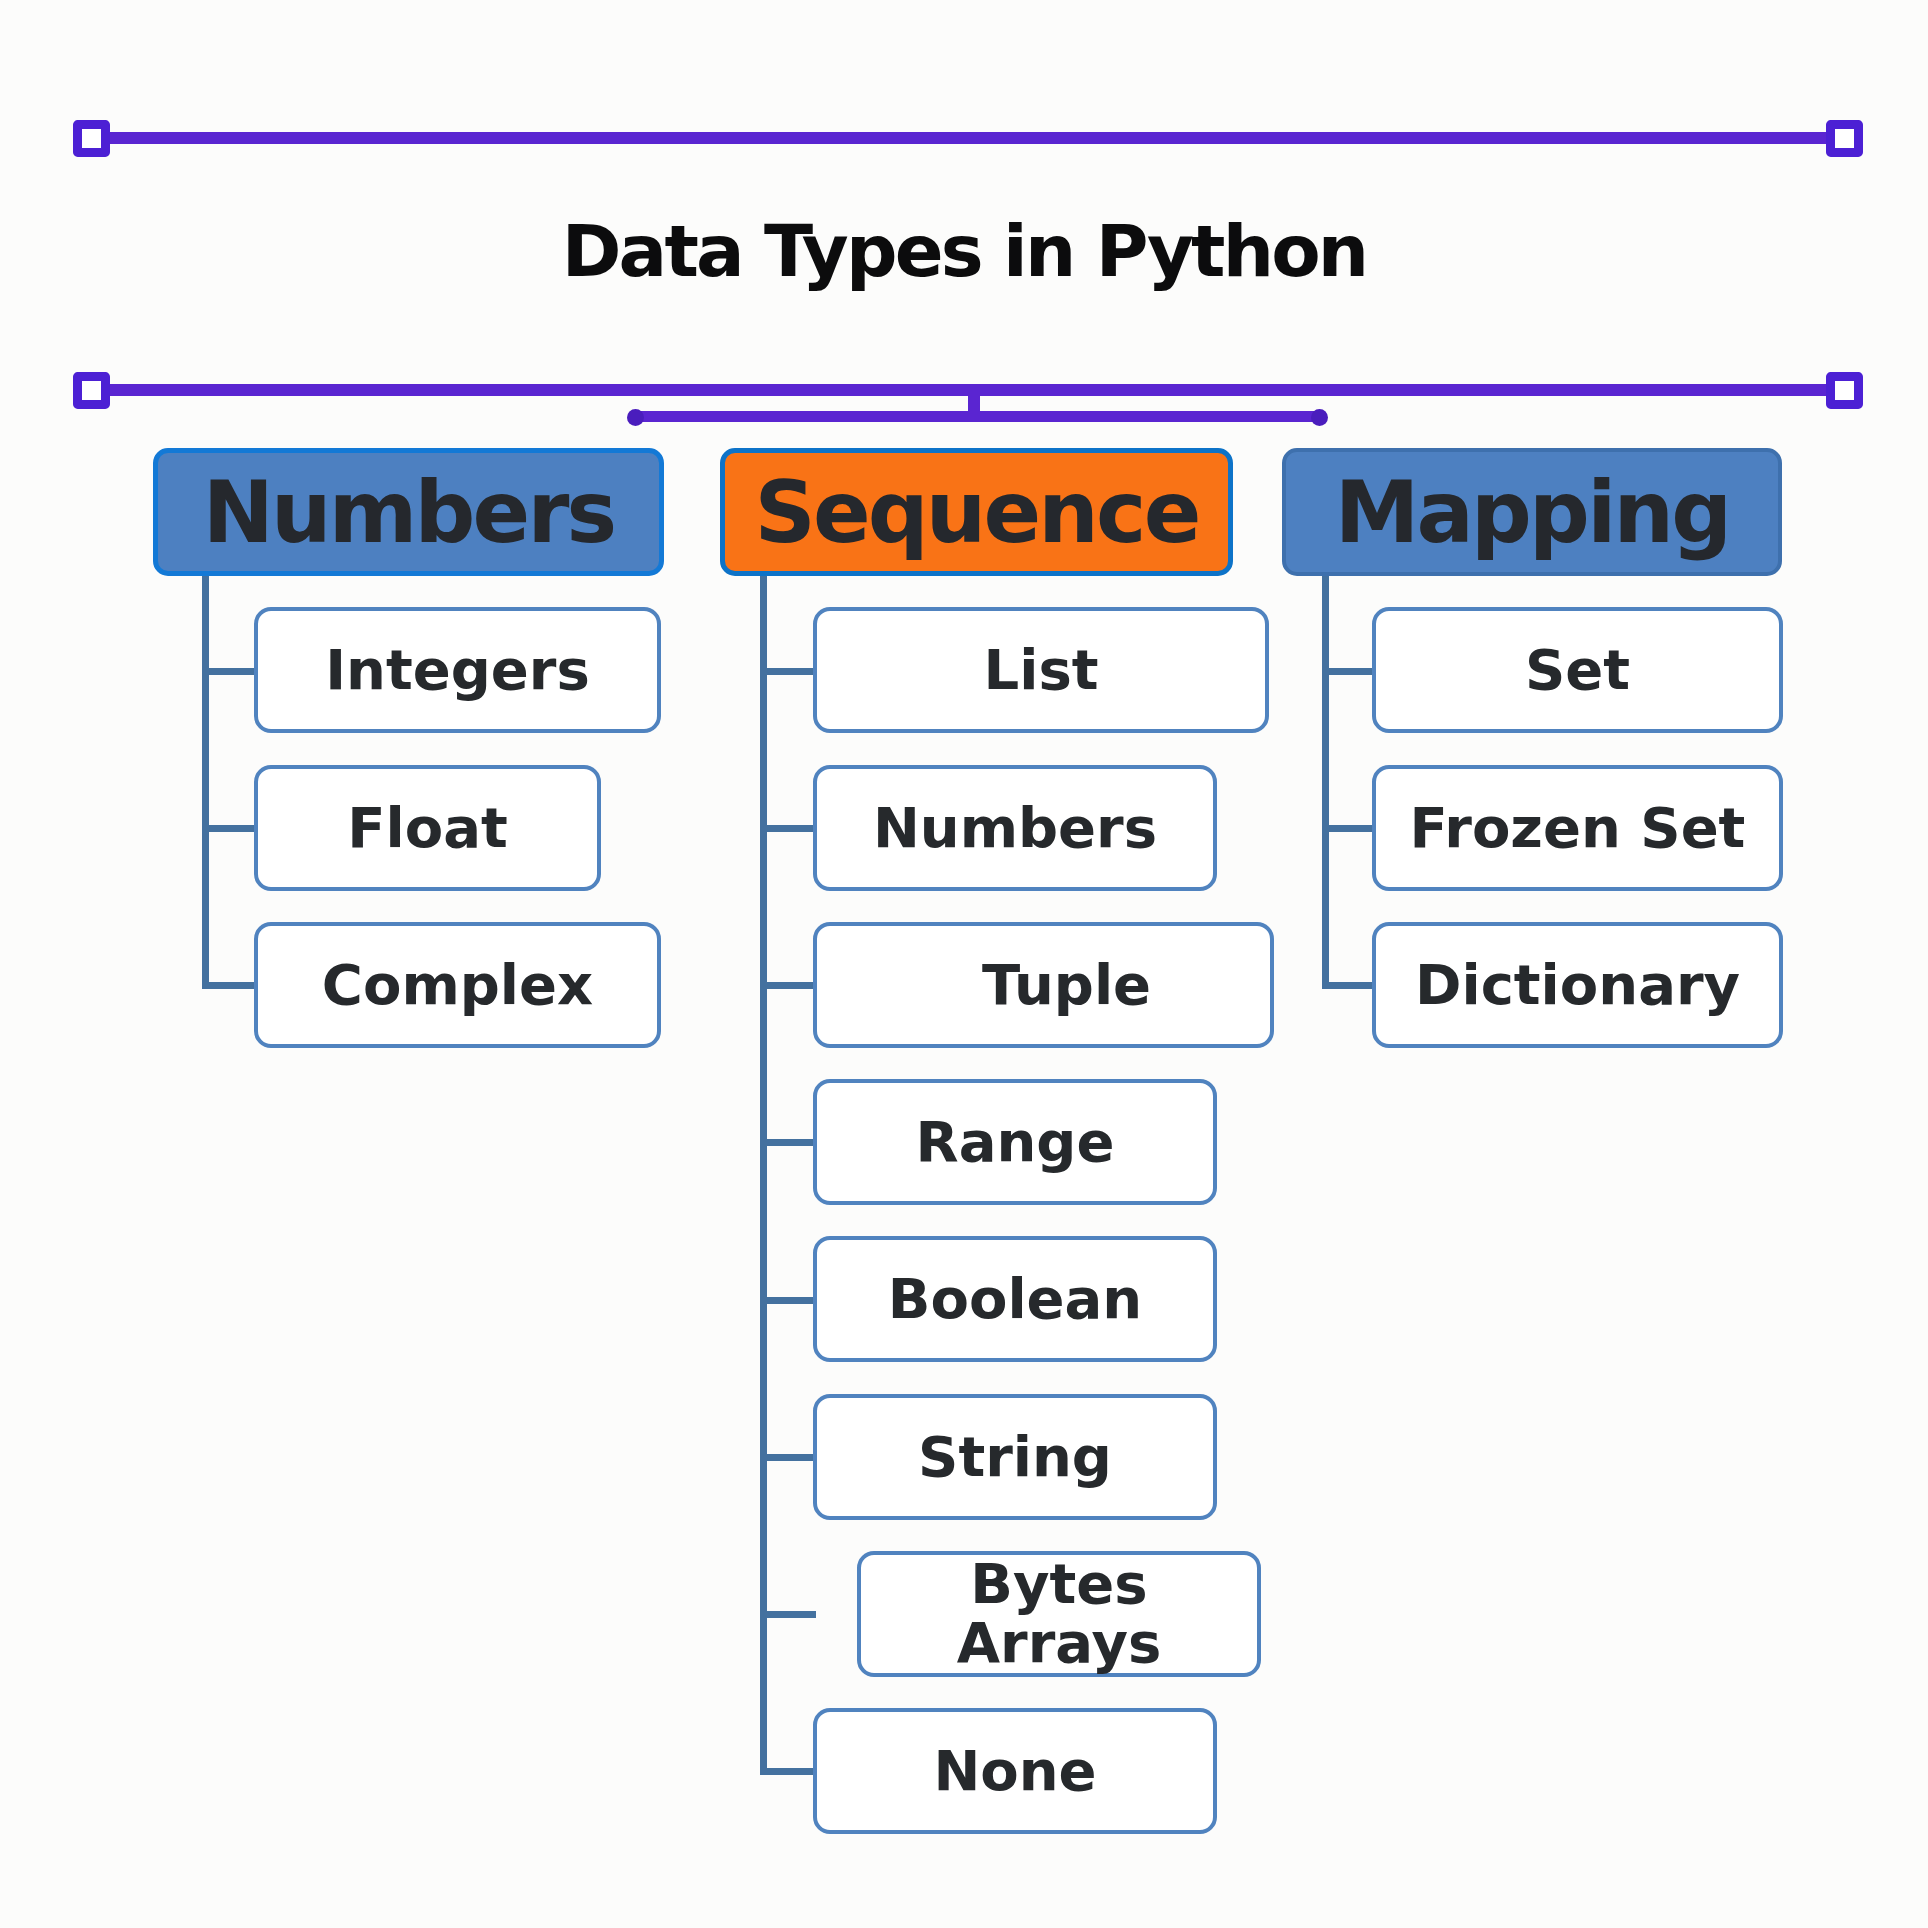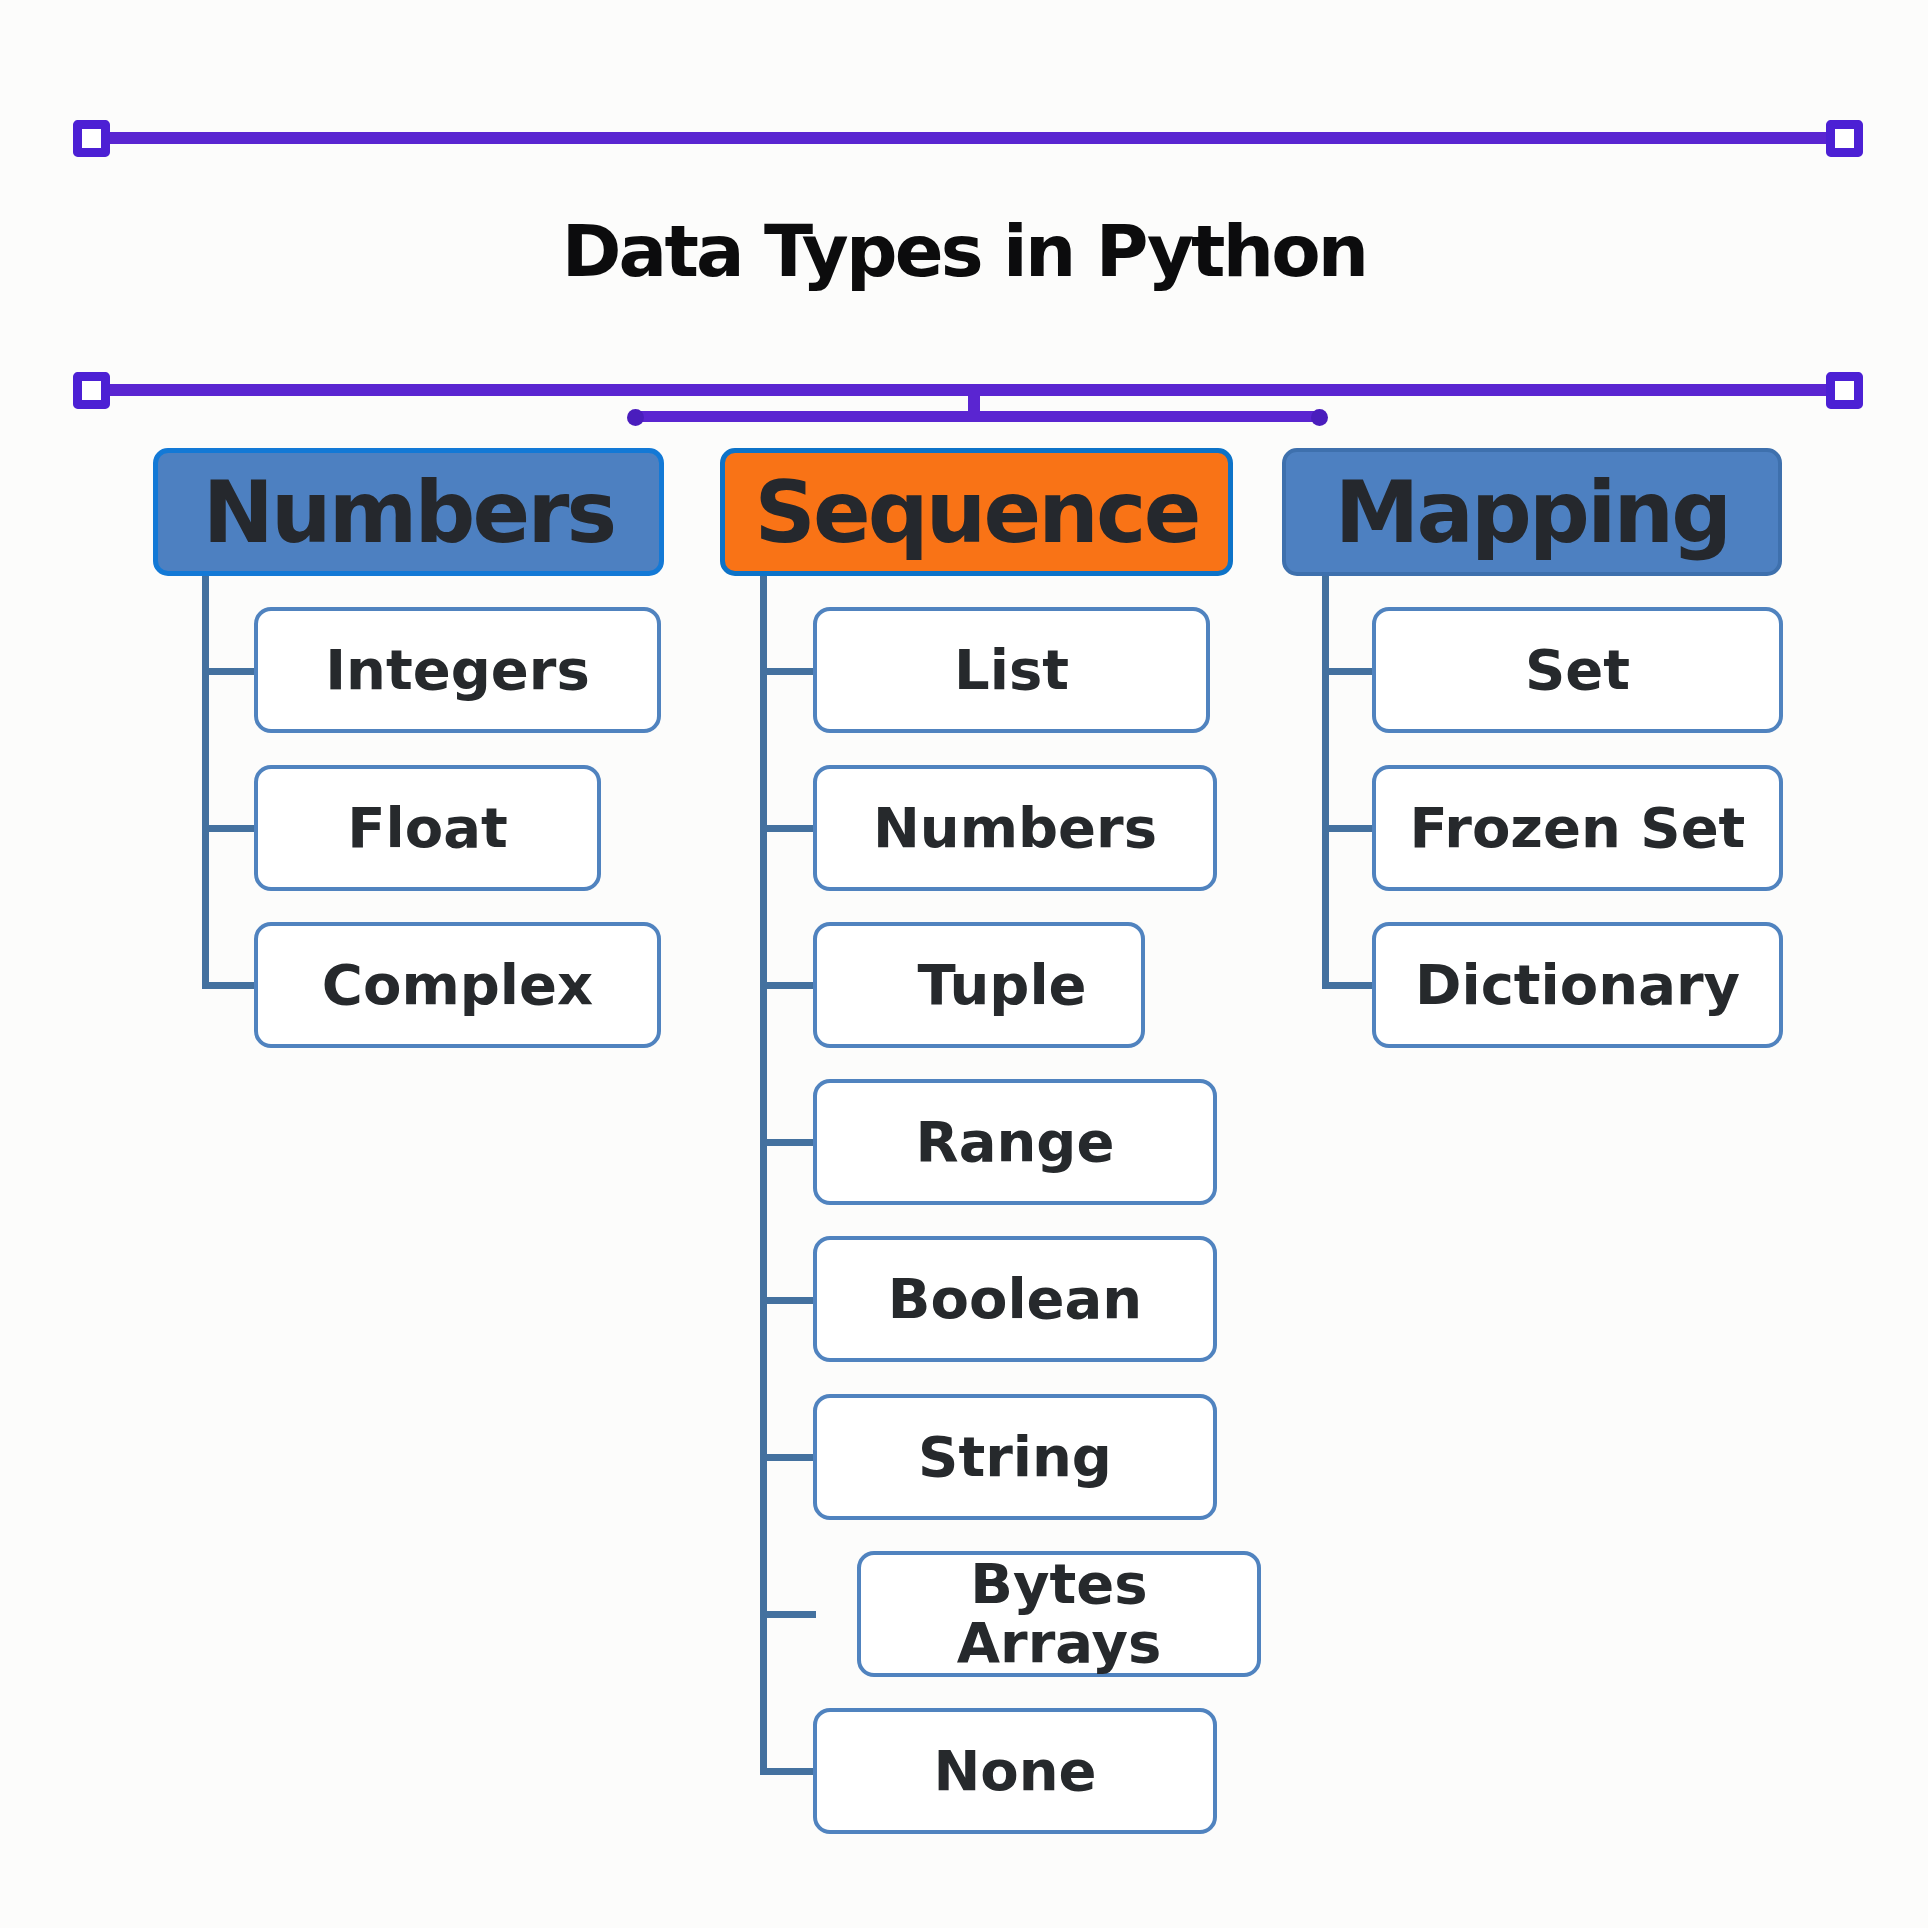--- a/index.html
+++ b/index.html
@@ -69,23 +69,23 @@
   <div class="stub" style="left:760px;top:668px;width:56px;"></div>
   <div class="stub" style="left:760px;top:825px;width:56px;"></div>
   <div class="stub" style="left:760px;top:982px;width:56px;"></div>
   <div class="stub" style="left:760px;top:1139px;width:56px;"></div>
   <div class="stub" style="left:760px;top:1297px;width:56px;"></div>
   <div class="stub" style="left:760px;top:1454px;width:56px;"></div>
   <div class="stub" style="left:760px;top:1611px;width:56px;"></div>
   <div class="stub" style="left:760px;top:1768px;width:56px;"></div>
 
   <div class="head head-sequence" style="left:720px;top:448px;width:513px;">Sequence</div>
-  <div class="node" style="left:813px;top:607px;width:397px;">List</div>
+  <div class="node" style="left:813px;top:607px;width:456px;">List</div>
   <div class="node" style="left:813px;top:765px;width:404px;">Numbers</div>
-  <div class="node" style="left:813px;top:922px;width:332px;padding-left:46px;">Tuple</div>
+  <div class="node" style="left:813px;top:922px;width:461px;padding-left:46px;">Tuple</div>
   <div class="node" style="left:813px;top:1079px;width:404px;">Range</div>
   <div class="node" style="left:813px;top:1236px;width:404px;">Boolean</div>
   <div class="node" style="left:813px;top:1394px;width:404px;">String</div>
   <div class="node" style="left:813px;top:1551px;width:404px;margin-left:44px;">Bytes
 Arrays</div>
   <div class="node" style="left:813px;top:1708px;width:404px;">None</div>
 
   <div class="trunk" style="left:1322px;top:574px;height:414px;"></div>
   <div class="stub" style="left:1322px;top:668px;width:54px;"></div>
   <div class="stub" style="left:1322px;top:825px;width:54px;"></div>

